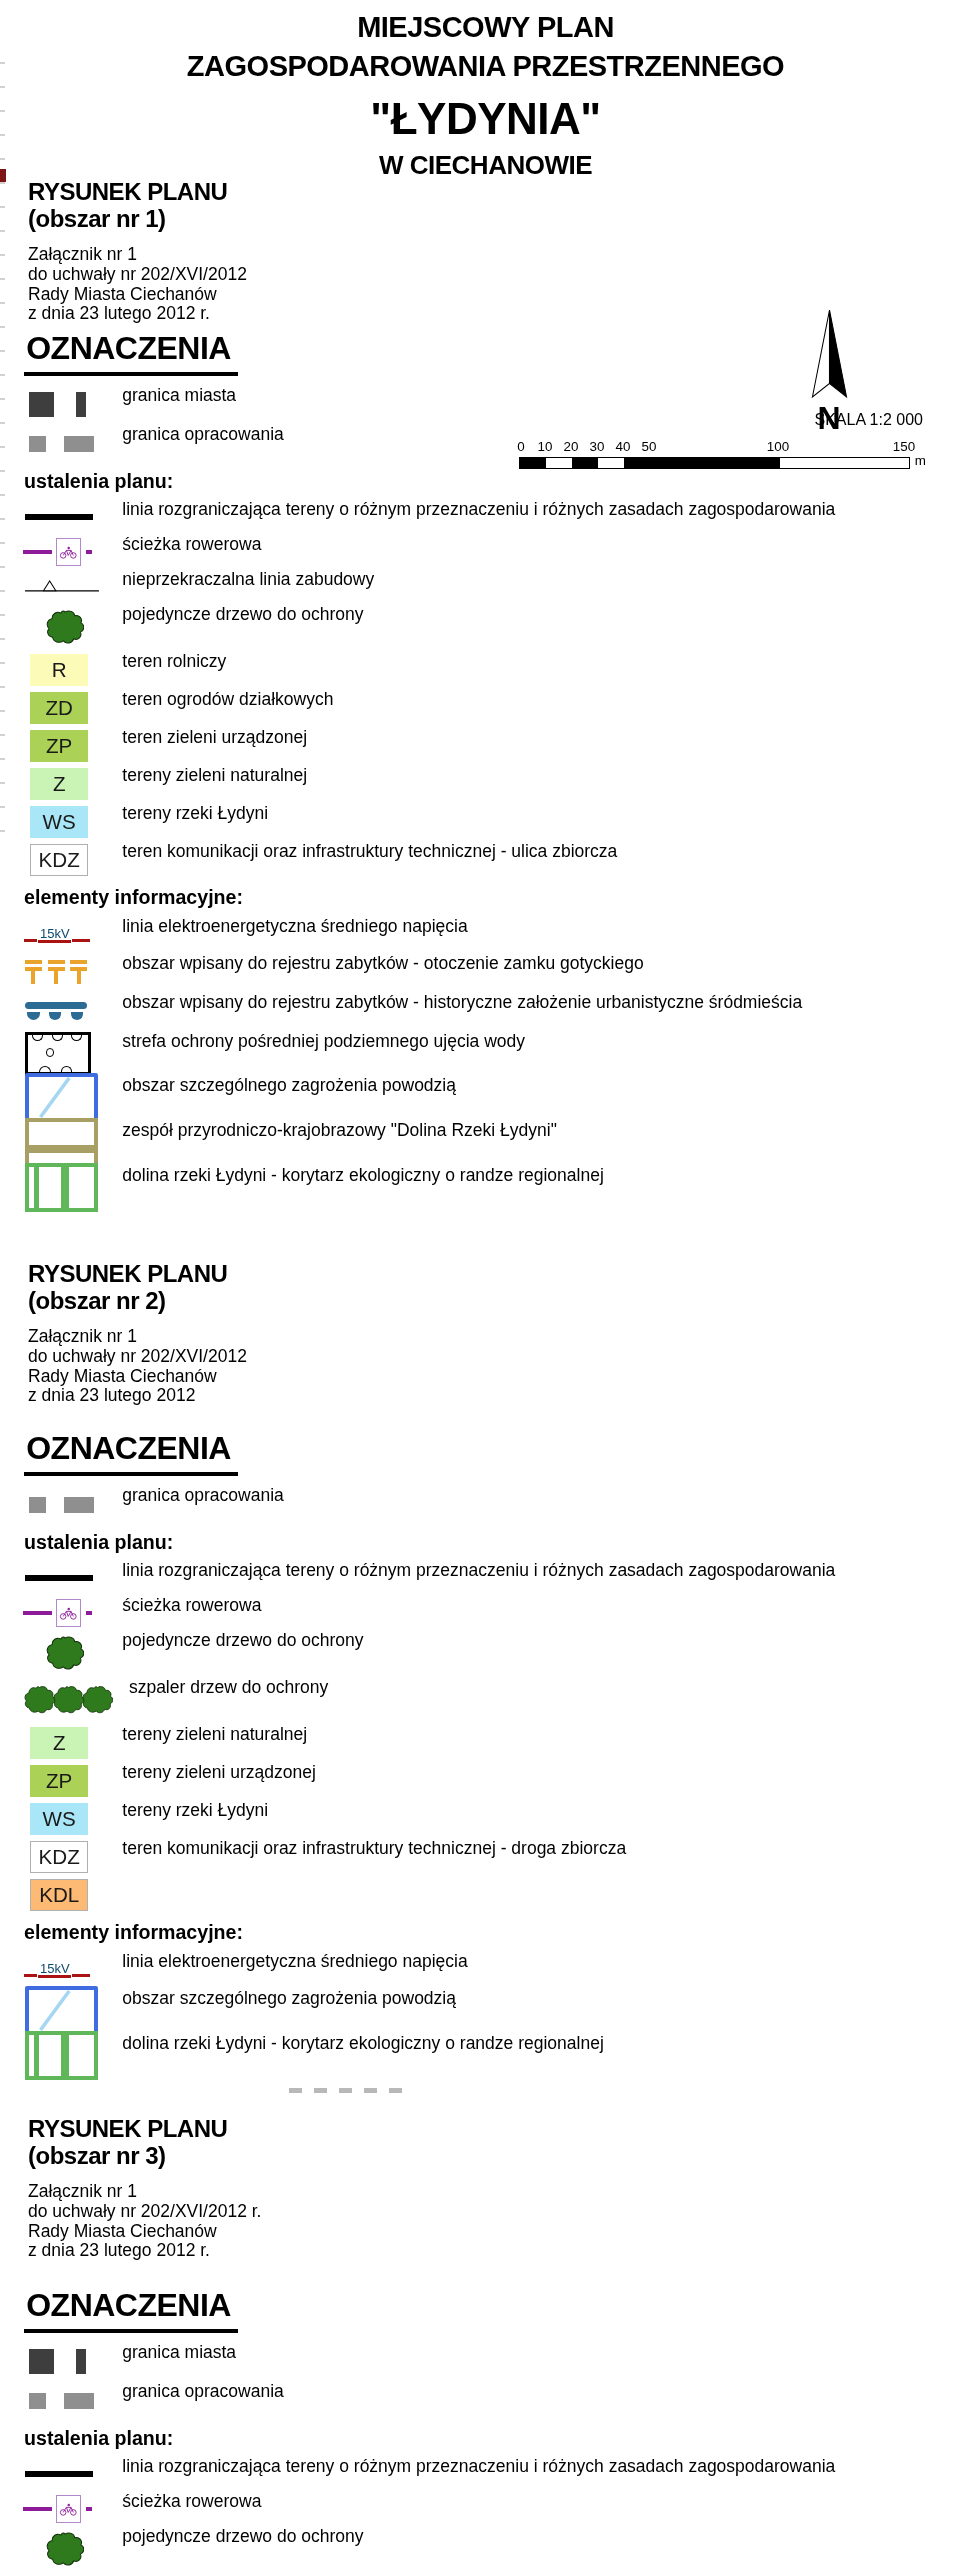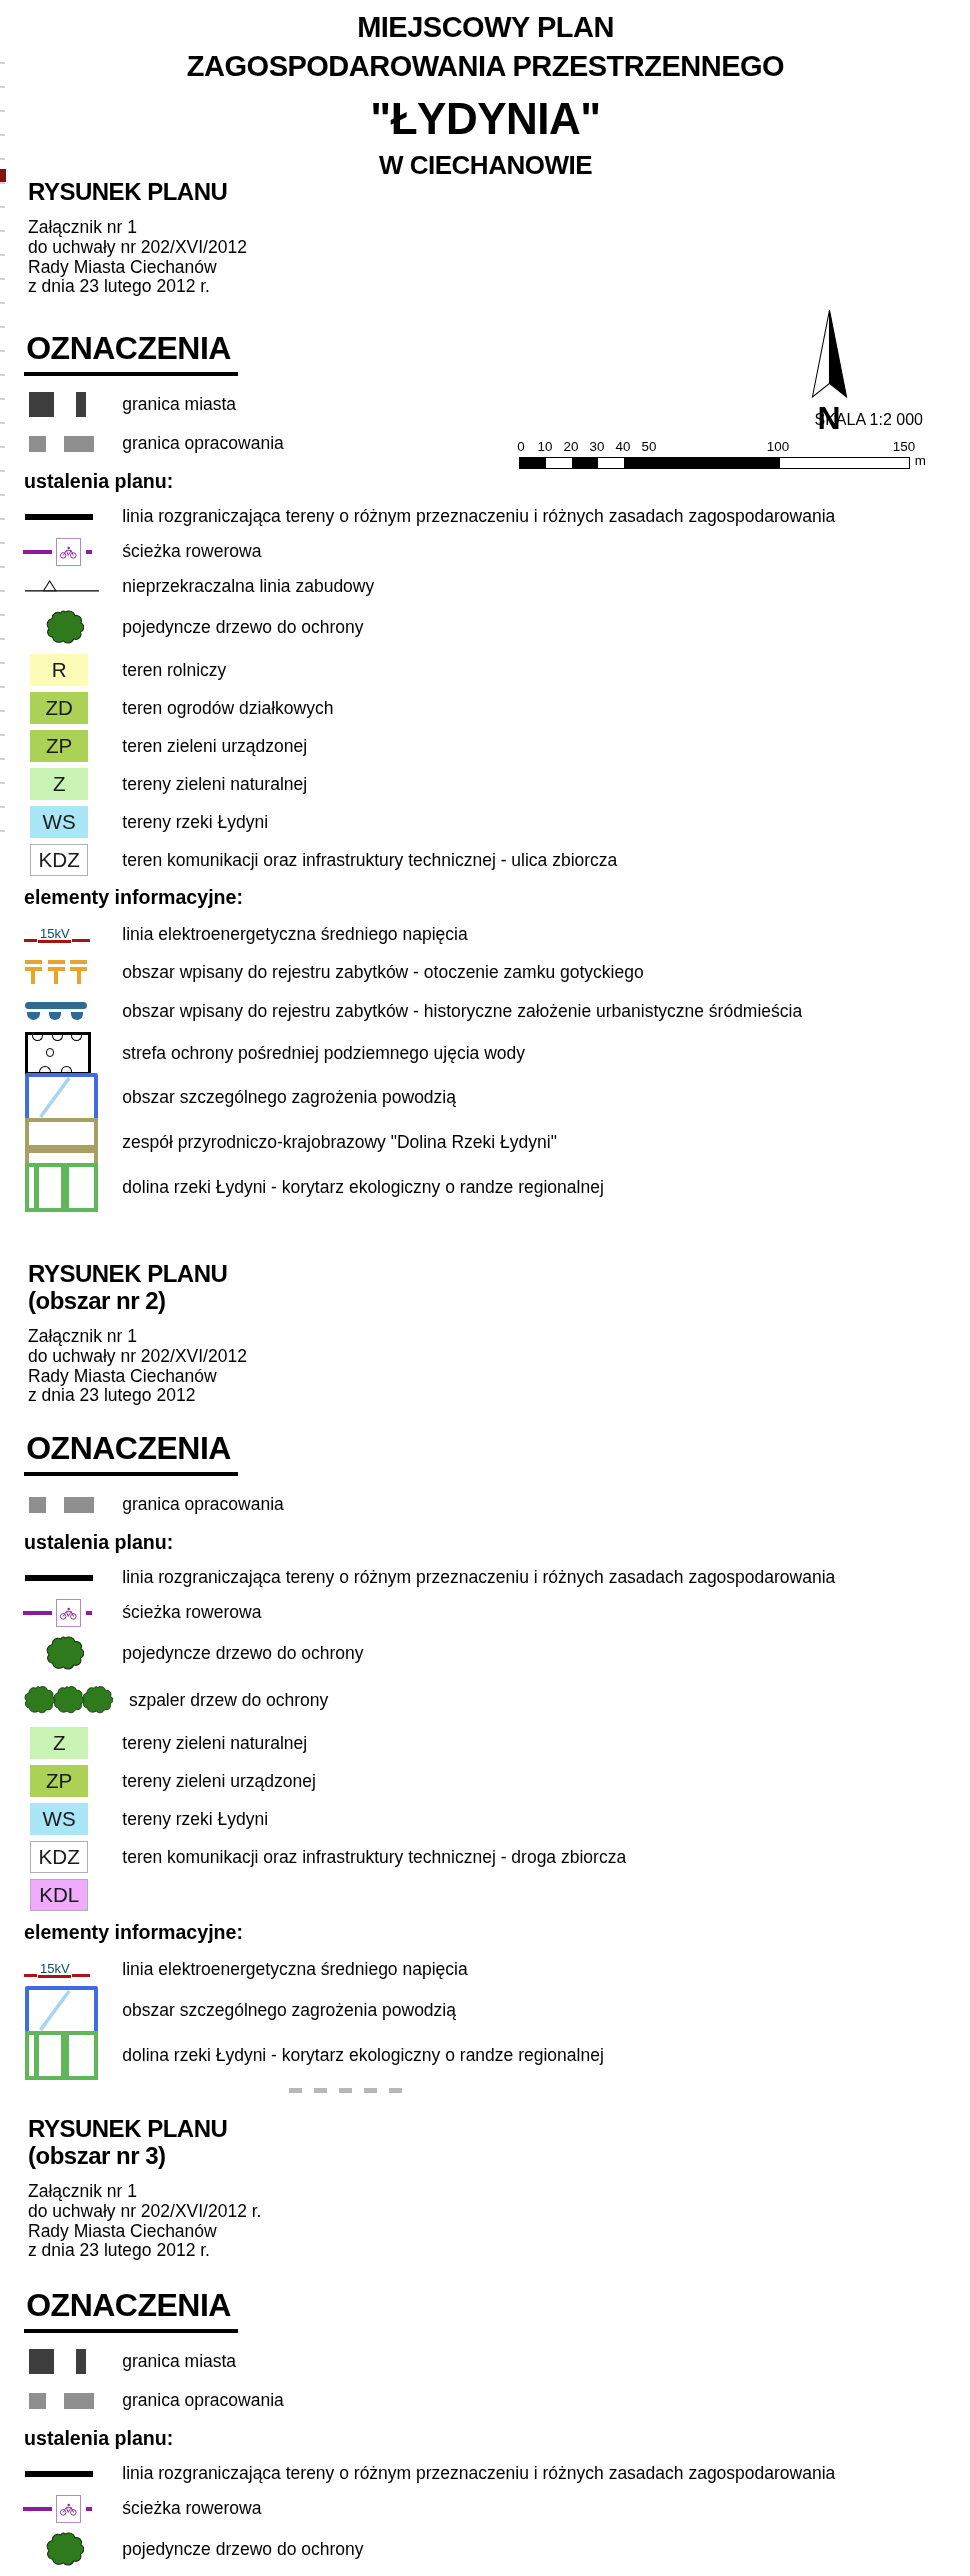--- a/index.html
+++ b/index.html
@@ -13,21 +13,21 @@
   .t-name{top:94px;font-size:44px;}
   .t-city{top:150px;font-size:26px;}
   
   .plan-block{left:28px;width:464px;}
   .pb-title{font-size:24px;font-weight:bold;line-height:27px;letter-spacing:-0.5px;}
   .pb-lines{margin-top:13.4px;font-size:17.5px;line-height:19.6px;}
   
   .legend{left:22px;width:943px;}
   .legend-header{display:inline-block;font-size:32px;font-weight:bold;letter-spacing:-0.5px;
                  border-bottom:4.6px solid #000;padding:0 7.2px 5.2px 2.1px;margin:0 0 9.3px 2.1px;}
-  .row{display:flex;align-items:center;}
+  .row{display:flex;align-items:flex-start;}
   .sym{flex:0 0 90px;height:100%;display:flex;align-items:center;position:relative;}
   .lbl{font-size:17.5px;white-space:nowrap;margin-left:10.3px;}
   .subhead{font-size:19.6px;font-weight:bold;display:flex;align-items:center;padding-left:2.1px;}
   .h76{height:39px}.h70{height:36px}.h68{height:35px}.h72{height:37px}.h73{height:38px}.h86{height:44px}.h88{height:45px}.h92{height:47px}
   
   .b-city1{width:25px;height:25px;background:#3e3e3e;margin-left:7.2px;}
   .b-city2{width:10.3px;height:25px;background:#3e3e3e;margin-left:21.6px;}
   .b-area1{width:16.5px;height:15.5px;background:#8f8f8f;margin-left:7.2px;}
   .b-area2{width:30px;height:15.5px;background:#8f8f8f;margin-left:18.5px;}
   .thick-line{width:68px;height:5.7px;background:#000;margin-left:3.1px;}
@@ -123,20 +123,21 @@
   <div class="sbar-bar">
     <div class="seg b" style="left:0;width:26px"></div>
     <div class="seg b" style="left:52px;width:26px"></div>
     <div class="seg b" style="left:104px;width:156px"></div>
   </div>
   <div class="sbar-unit">m</div>
 </div>
 
 <div class="abs plan-block" style="top:178px">
   <div class="pb-title">RYSUNEK PLANU</div>
+  <div class="pb-title">(obszar nr 1)</div>
   <div class="pb-lines">
     <div>Załącznik nr 1</div>
     <div>do uchwały nr 202/XVI/2012</div>
     <div>Rady Miasta Ciechanów</div>
     <div>z dnia 23 lutego 2012 r.</div>
   </div>
 </div>
 
 <div class="abs legend" style="top:330px">
   <div><span class="legend-header">OZNACZENIA</span></div>
@@ -392,21 +393,21 @@
     <div class="lbl">tereny rzeki Łydyni</div>
   </div>
   <div class="row h73">
     <div class="sym">
         <div class="zone-box" style="background: rgb(255, 255, 255); border: 1px solid rgb(176, 176, 176);">KDZ</div>
       </div>
     <div class="lbl">teren komunikacji oraz infrastruktury technicznej - droga zbiorcza</div>
   </div>
   <div class="row h73">
     <div class="sym">
-        <div class="zone-box" style="background: #f0abfc; border: 1px solid rgb(176, 176, 176);">KDL</div>
+        <div class="zone-box" style="background: #fdba74; border: 1px solid rgb(176, 176, 176);">KDL</div>
       </div>
   </div>
   <div class="subhead h72">elementy informacyjne:</div>
   <div class="row h72">
     <div class="sym">
       <div class="kv-wrap">
           <span class="kv-dash"></span>
           <span class="kv-label">15kV</span>
           <span class="kv-dash long"></span>
         </div>

